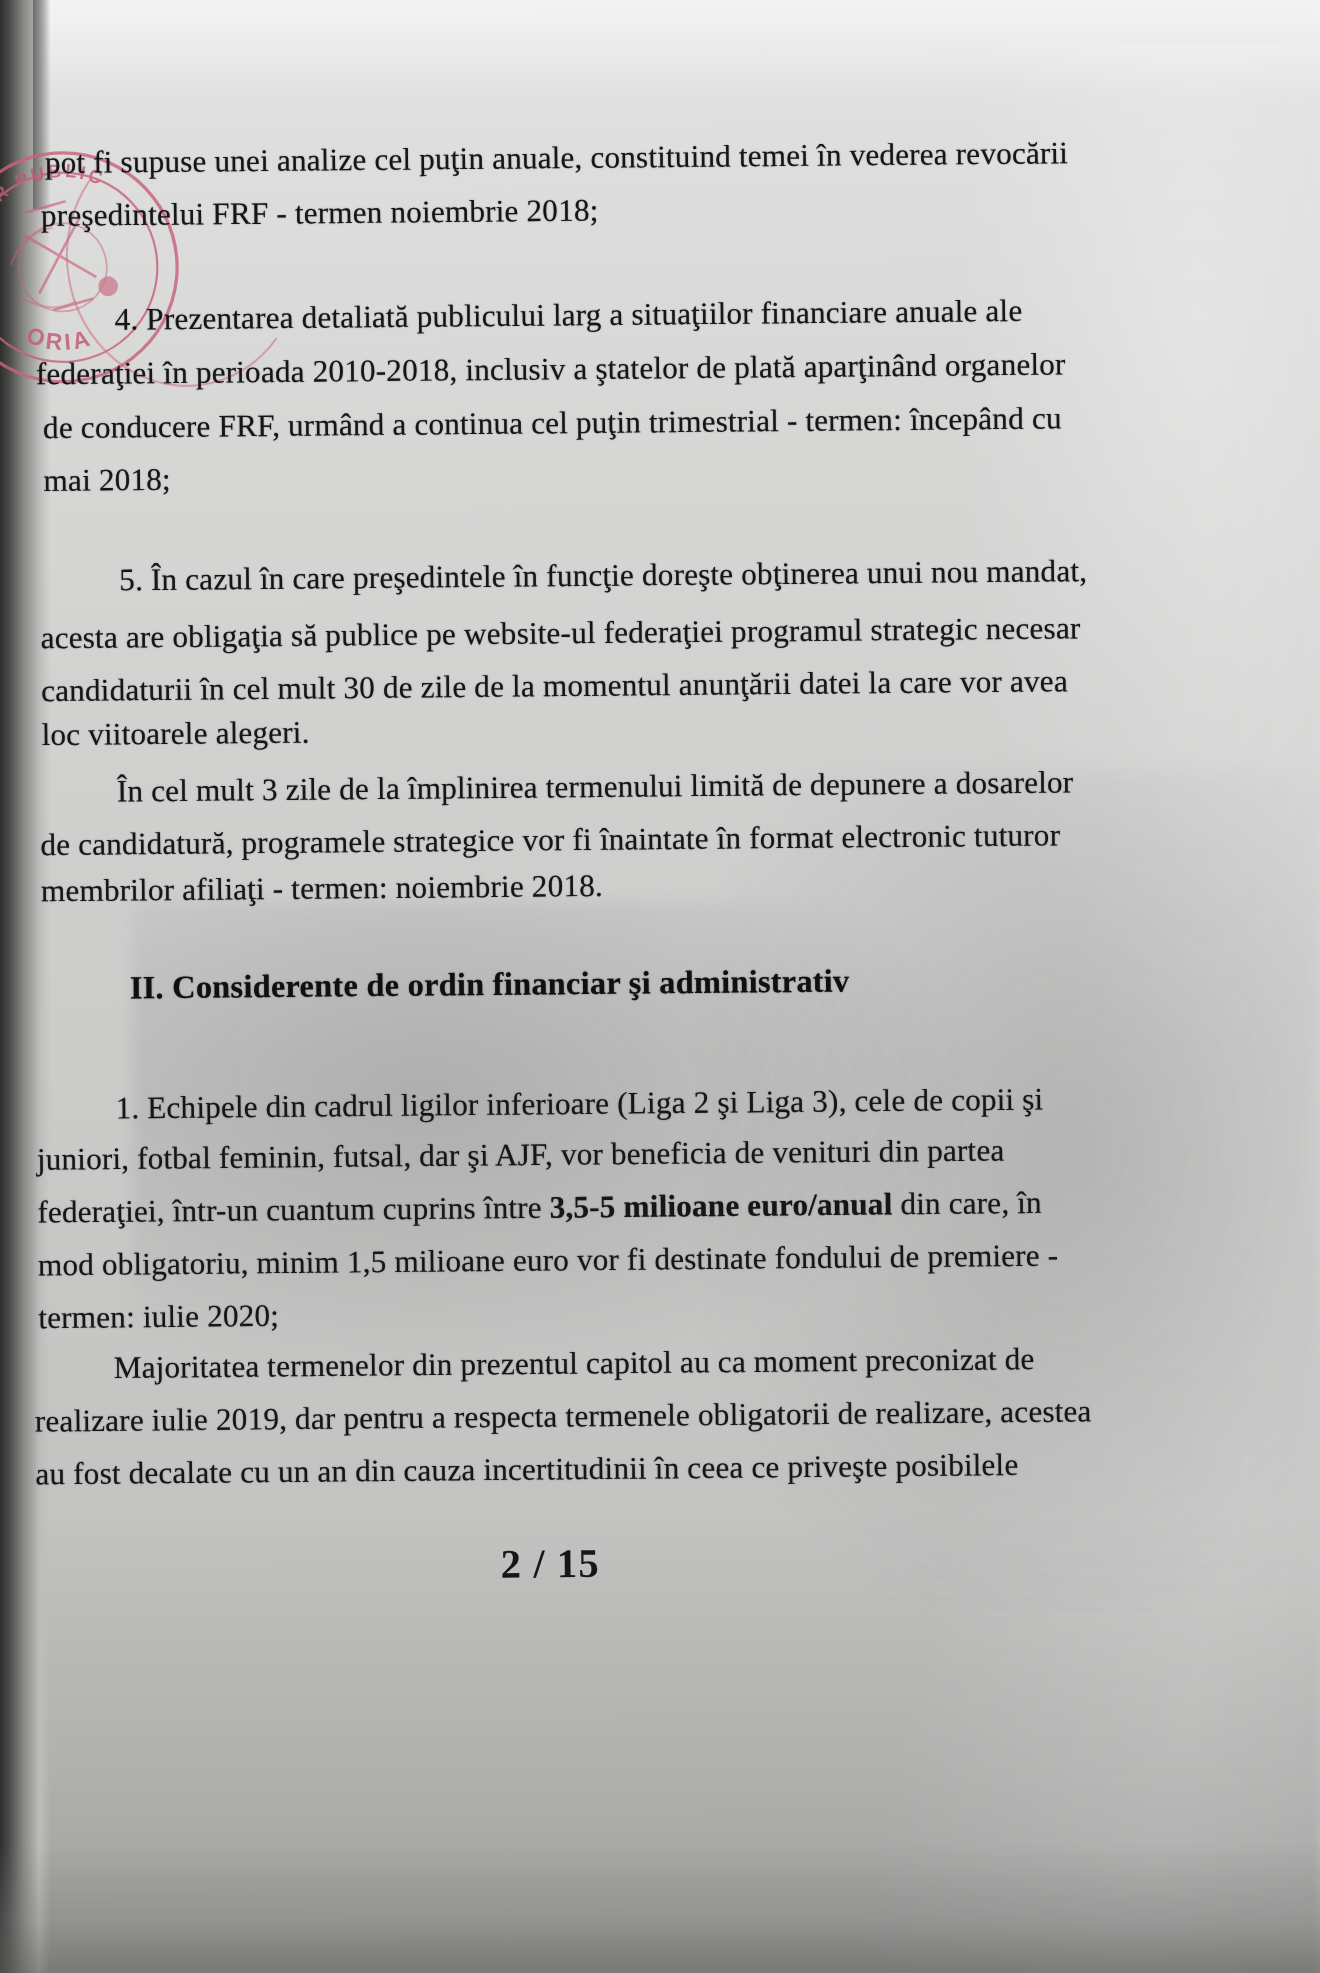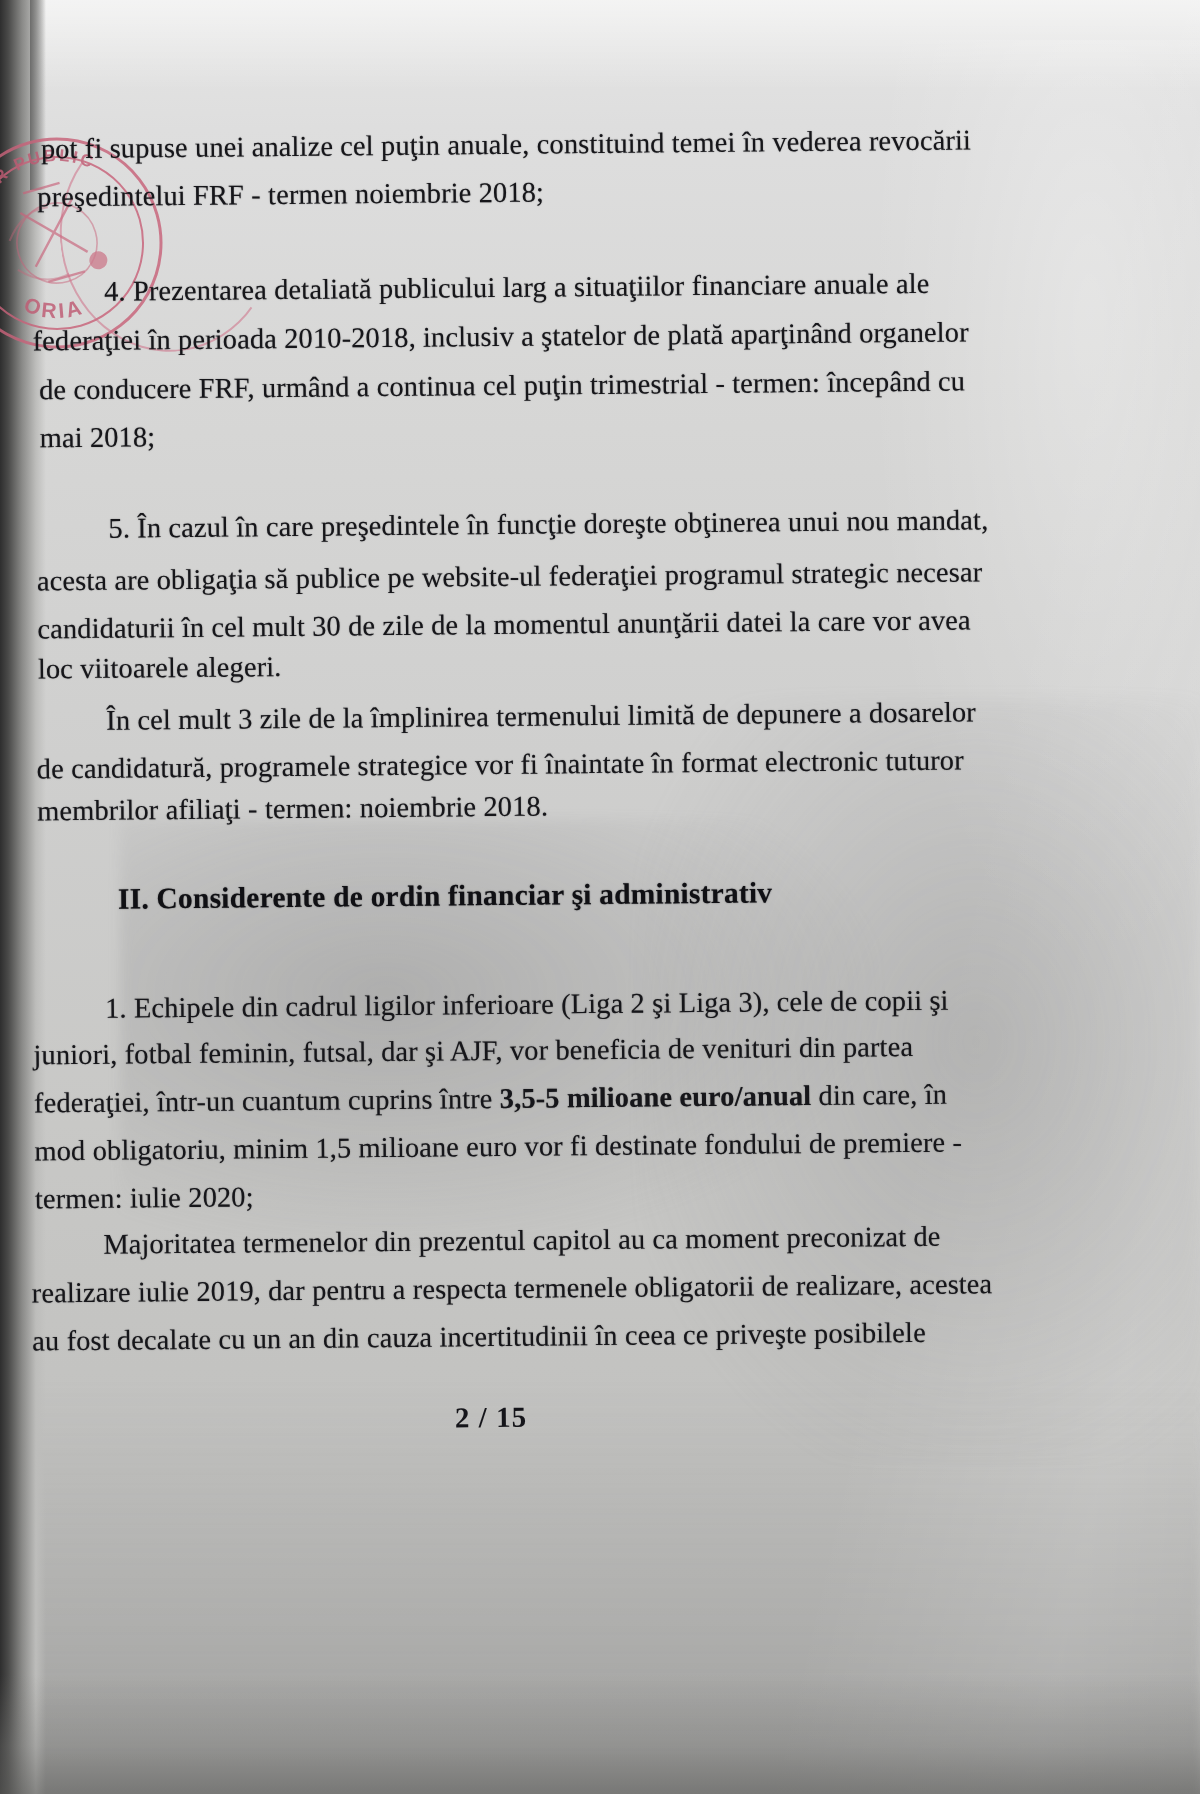--- a/index.html
+++ b/index.html
@@ -105,21 +105,21 @@
     font-weight: bold;
     font-size: 29.5px;
     color: #101014;
     letter-spacing: .2px;
     text-shadow: 0 0 1.4px rgba(16,16,20,.6);
   }
   .b { font-weight: bold; }
   .pagenum {
     position: absolute;
     font-weight: bold;
-    font-size: 29px;
+    font-size: 37px;
     color: #15151a;
     letter-spacing: 1px;
   }
 
   
   .stamp {
     position: absolute;
     left: -58px;
     top: 128px;
     width: 230px;

